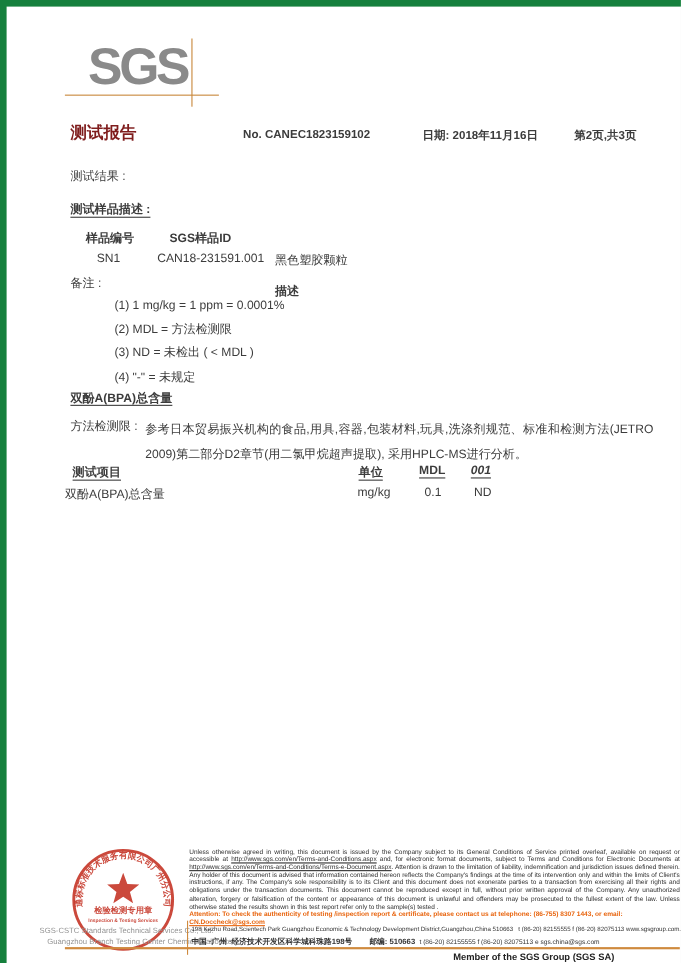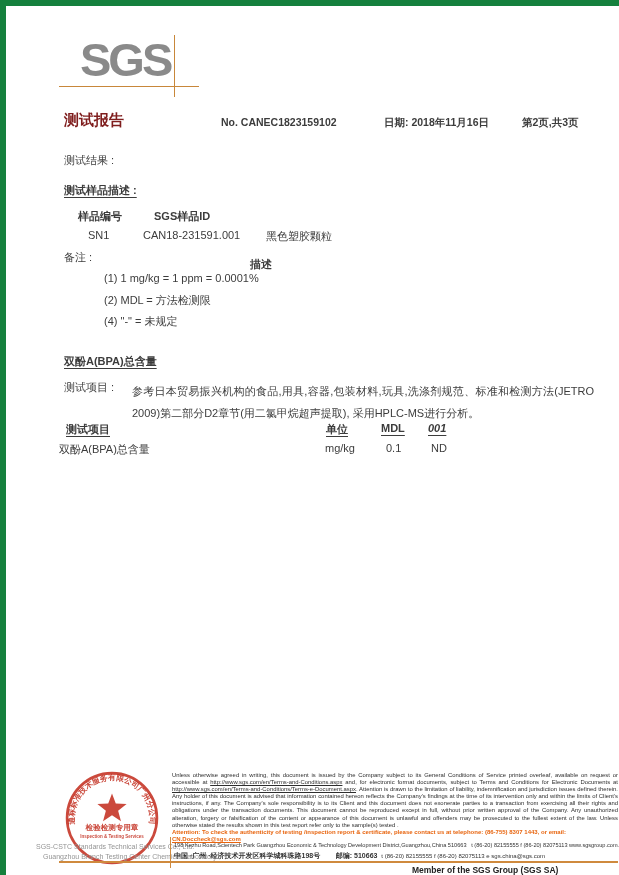--- a/index.html
+++ b/index.html
@@ -16,21 +16,21 @@
   .doc-title{left:58px;top:105px;font-size:15px;font-weight:bold;color:#7f1d1d;}
   .report-no{left:215px;top:110px;font-size:10.5px;font-weight:bold;}
   .report-date{left:378px;top:110px;font-size:10.5px;font-weight:bold;}
   .report-page{left:516px;top:110px;font-size:10.5px;font-weight:bold;}
   
   .t11{font-size:11px;}
   .results-label{left:58px;top:147px;}
   .sample-heading{left:58px;top:177px;font-weight:bold;text-decoration:underline;text-underline-offset:3px;}
   .col-h{font-weight:bold;}
   .sh1{left:72px;top:203px;} .sh2{left:148px;top:203px;} .sh3{left:244px;top:203px;margin-top:48px;}
-  .sv1{left:82px;top:223px;} .sv2{left:137px;top:223px;} .sv3{left:260px;top:223px;text-align:right;}
+  .sv1{left:82px;top:223px;} .sv2{left:137px;top:223px;} .sv3{left:244px;top:223px;text-align:right;}
   .notes-heading{left:58px;top:244px;}
   .notes{left:98px;top:262px;font-size:11px;line-height:21.5px;}
   .bpa-heading{left:58px;top:348px;font-weight:bold;text-decoration:underline;text-underline-offset:3px;}
   .method-label{left:58px;top:374px;}
   .method-text{left:126px;top:374px;width:462px;font-size:11px;line-height:22px;white-space:normal;text-align:justify;}
   .rt-h1{left:60px;top:416px;font-weight:bold;text-decoration:underline;text-underline-offset:3px;text-align:right;}
   .rt-h2{left:320px;top:416px;font-weight:bold;text-decoration:underline;text-underline-offset:3px;}
   .rt-h3{left:375px;top:416px;font-weight:bold;text-decoration:underline;text-underline-offset:3px;}
   .rt-h4{left:422px;top:416px;font-weight:bold;font-style:italic;text-decoration:underline;text-underline-offset:3px;}
   .rt-c1{left:53px;top:436px;} .rt-c2{left:319px;top:436px;} .rt-c3{left:380px;top:436px;} .rt-c4{left:425px;top:436px;}
@@ -70,25 +70,26 @@
   <div class="abs t11 col-h sh2">SGS样品ID</div>
   <div class="abs t11 col-h sh3">描述</div>
   <div class="abs t11 sv1">SN1</div>
   <div class="abs t11 sv2">CAN18-231591.001</div>
   <div class="abs t11 sv3">黑色塑胶颗粒</div>
 
   <div class="abs t11 notes-heading">备注 :</div>
   <div class="abs notes">
     <div>(1) 1 mg/kg = 1 ppm = 0.0001%</div>
     <div>(2) MDL = 方法检测限</div>
+    <div>(3) ND = 未检出 ( &lt; MDL )</div>
     <div>(4) "-" = 未规定</div>
   </div>
 
   <div class="abs t11 bpa-heading">双酚A(BPA)总含量</div>
-  <div class="abs t11 method-label">测试项目 :</div>
+  <div class="abs t11 method-label">方法检测限 :</div>
   <div class="abs method-text">参考日本贸易振兴机构的食品,用具,容器,包装材料,玩具,洗涤剂规范、标准和检测方法(JETRO 2009)第二部分D2章节(用二氯甲烷超声提取), 采用HPLC-MS进行分析。</div>
 
   <div class="abs t11 rt-h1">测试项目</div>
   <div class="abs t11 rt-h2">单位</div>
   <div class="abs t11 rt-h3">MDL</div>
   <div class="abs t11 rt-h4">001</div>
   <div class="abs t11 rt-c1">双酚A(BPA)总含量</div>
   <div class="abs t11 rt-c2">mg/kg</div>
   <div class="abs t11 rt-c3">0.1</div>
   <div class="abs t11 rt-c4">ND</div>

